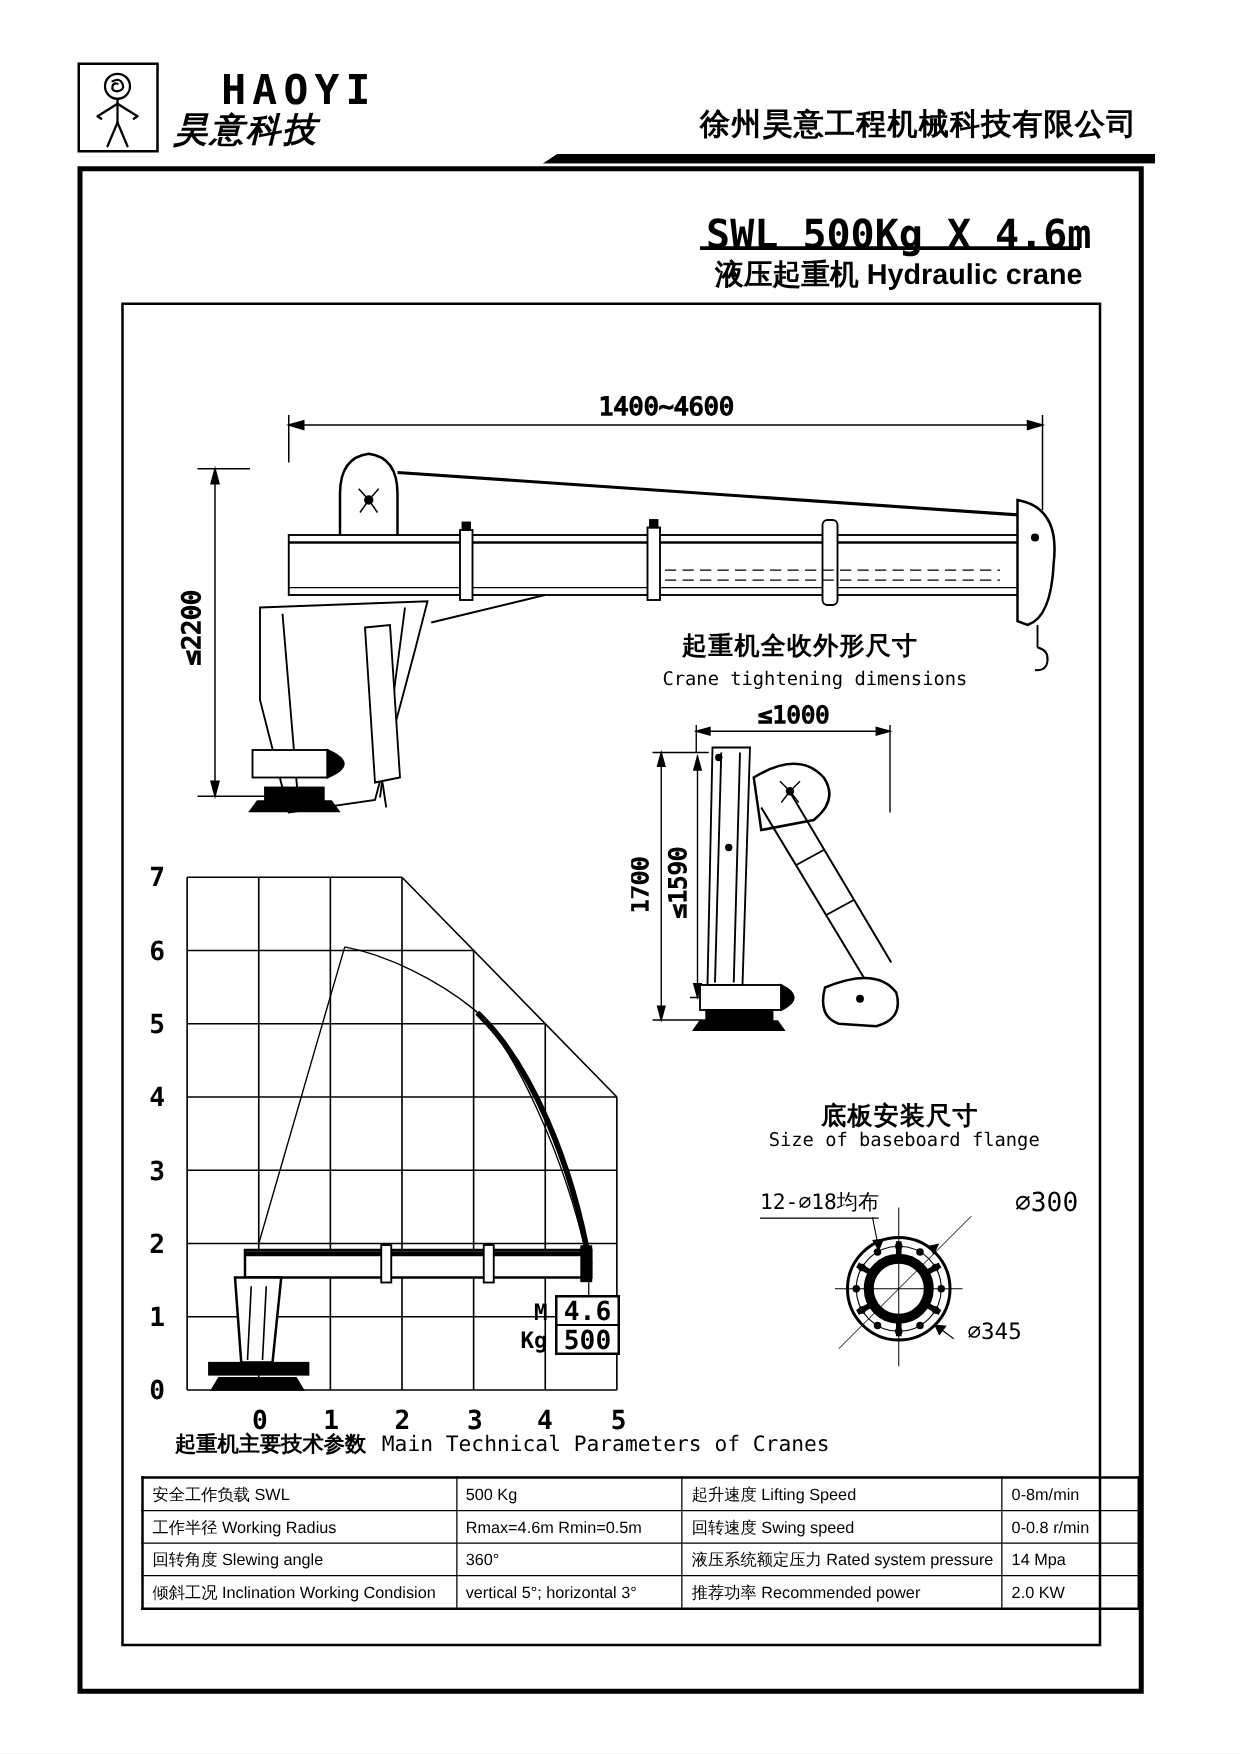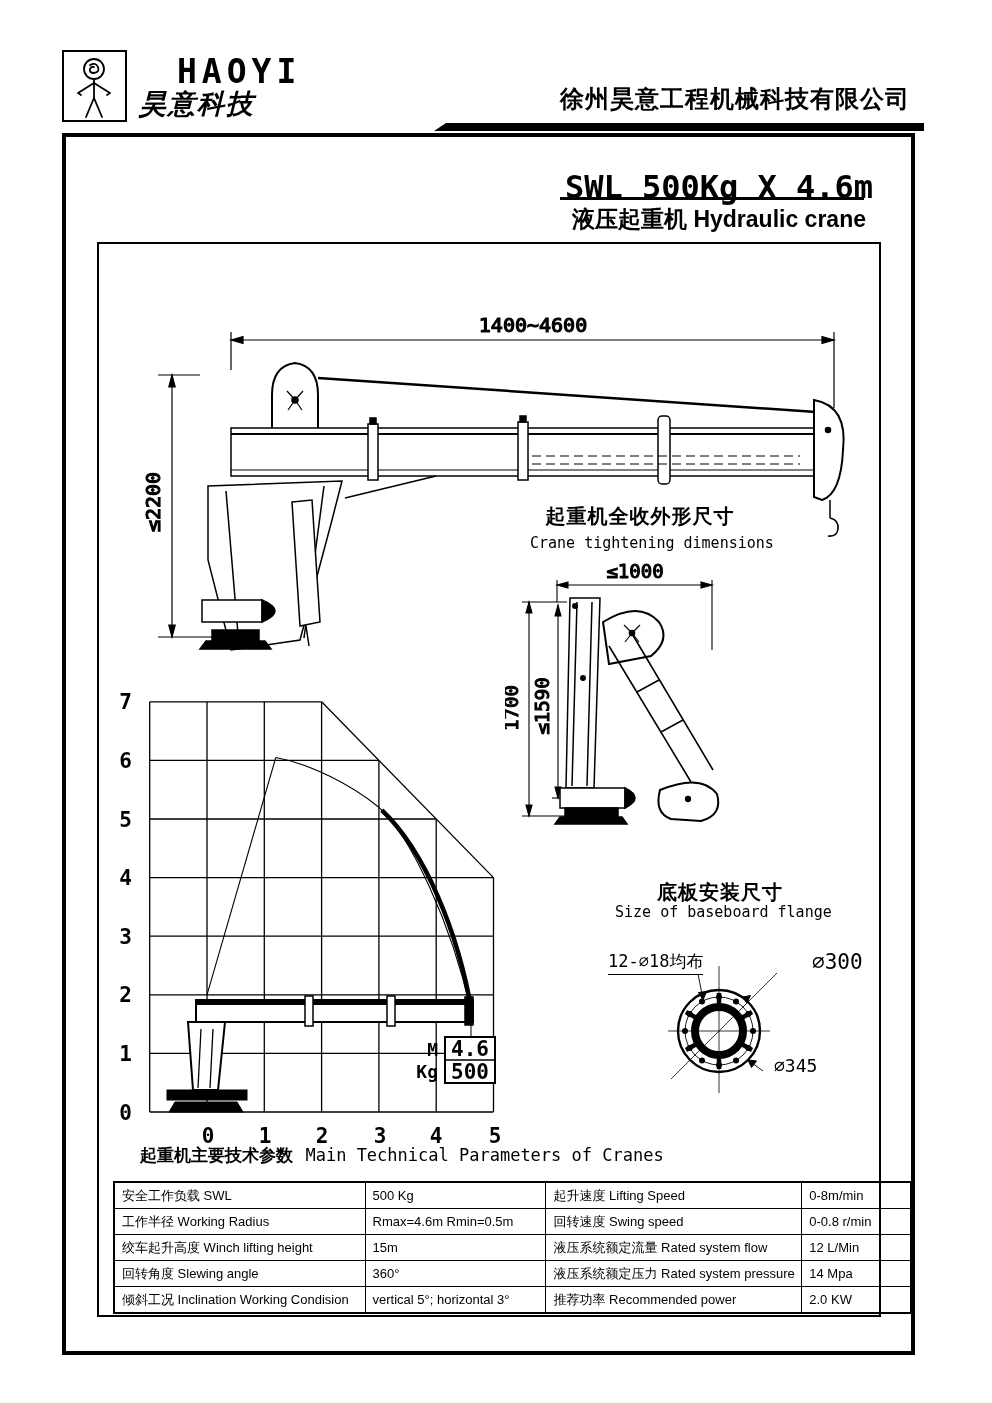--- a/index.html
+++ b/index.html
@@ -324,26 +324,20 @@
         <td>起升速度 Lifting Speed</td>
         <td>0-8m/min</td>
       </tr>
       <tr>
         <td>工作半径 Working Radius</td>
         <td class="val">Rmax=4.6m  Rmin=0.5m</td>
         <td>回转速度 Swing speed</td>
         <td>0-0.8 r/min</td>
       </tr>
       <tr>
-        <td>绞车起升高度 Winch lifting height</td>
-        <td class="val">15m</td>
-        <td>液压系统额定流量 Rated system flow</td>
-        <td>12 L/Min</td>
-      </tr>
-      <tr>
         <td>回转角度 Slewing angle</td>
         <td class="val">360°</td>
         <td>液压系统额定压力 Rated system pressure</td>
         <td>14 Mpa</td>
       </tr>
       <tr>
         <td>倾斜工况 Inclination Working Condision</td>
         <td class="val">vertical 5°; horizontal 3°</td>
         <td>推荐功率 Recommended power</td>
         <td>2.0 KW</td>

